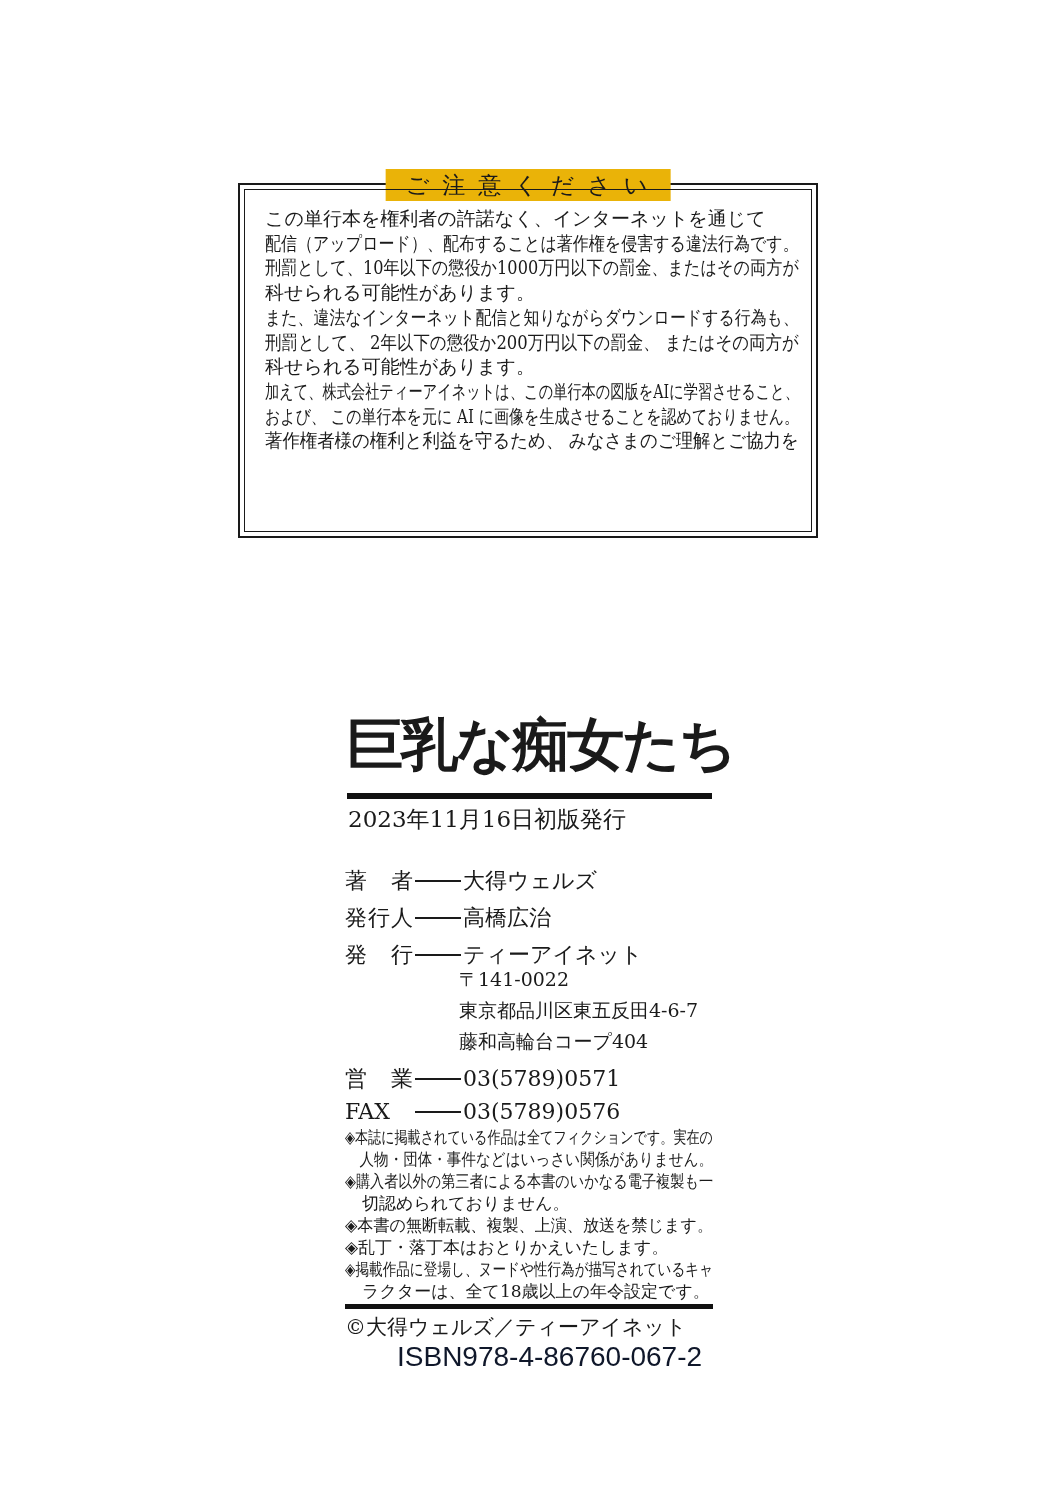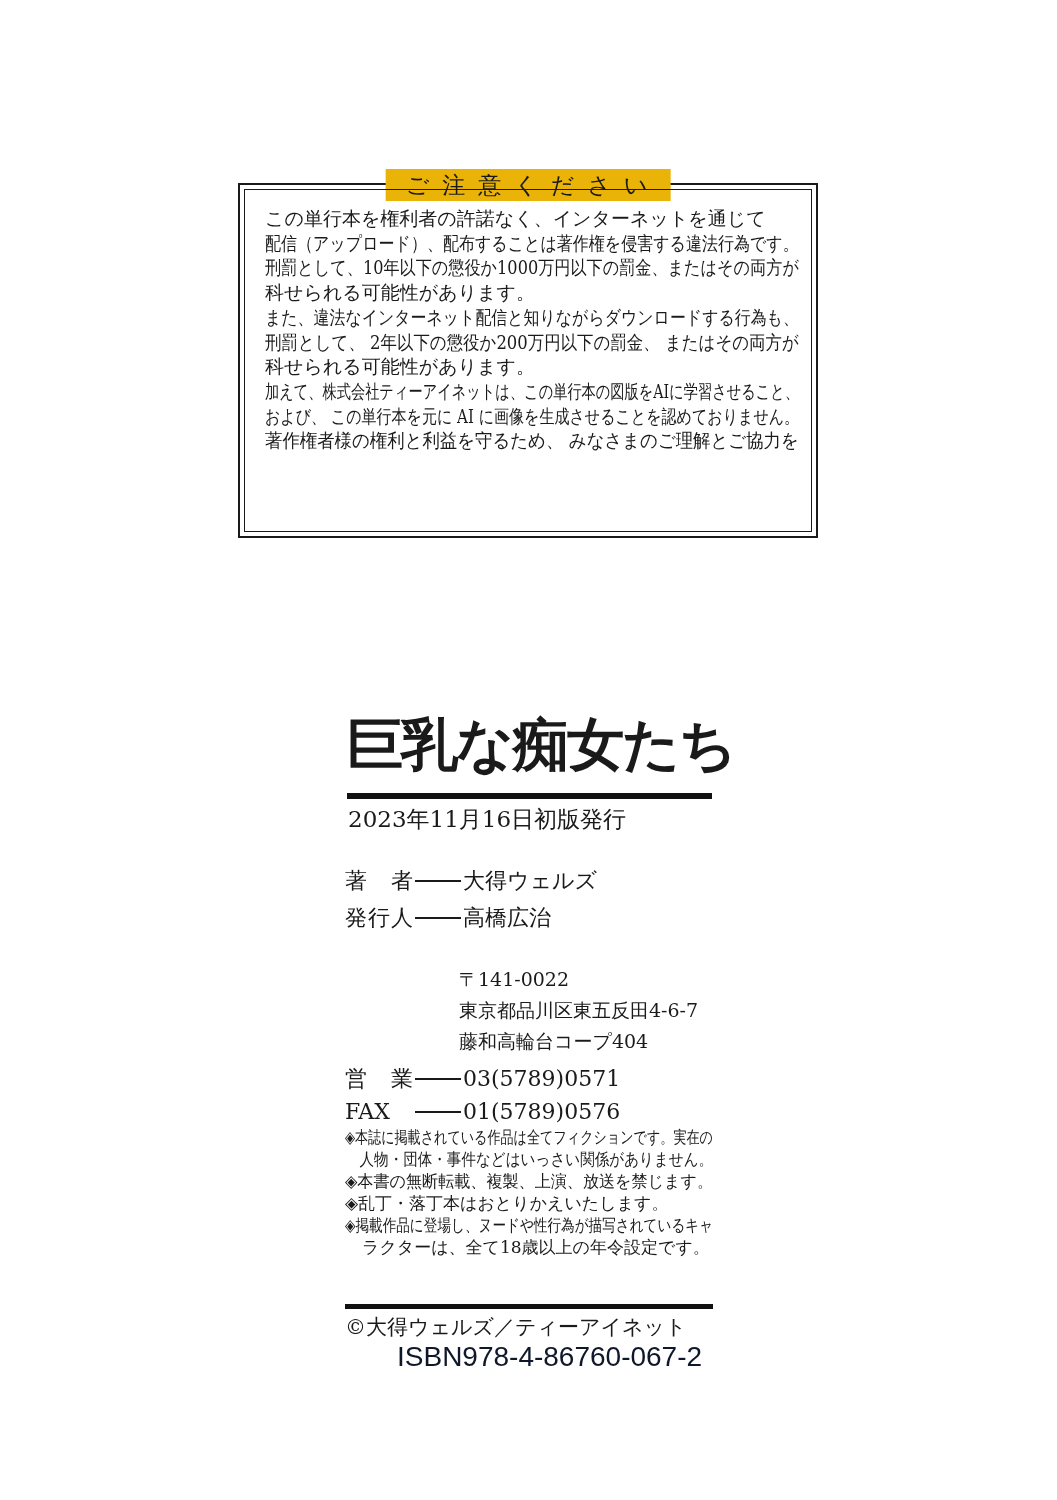--- a/index.html
+++ b/index.html
@@ -103,45 +103,54 @@
   <div class="colophon-row">
     <span class="row-label">著者</span>
     <span class="leader-dash"></span>
     <span class="row-value">大得ウェルズ</span>
   </div>
   <div class="colophon-row">
     <span class="row-label">発行人</span>
     <span class="leader-dash"></span>
     <span class="row-value">高橋広治</span>
   </div>
+  <div class="colophon-row">
+    <span class="row-label">発行</span>
+    <span class="leader-dash"></span>
+    <span class="row-value">ティーアイネット</span>
+  </div>
 </div>
 
 <div class="abs address">
   <div>〒141-0022</div>
   <div>東京都品川区東五反田4-6-7</div>
   <div>藤和高輪台コープ404</div>
 </div>
 
 <div class="abs contact-rows">
   <div class="colophon-row">
     <span class="row-label">営業</span>
     <span class="leader-dash"></span>
     <span class="row-value">03(5789)0571</span>
   </div>
   <div class="colophon-row">
     <span class="row-label">FAX</span>
     <span class="leader-dash"></span>
-    <span class="row-value">01(5789)0576</span>
+    <span class="row-value">03(5789)0576</span>
   </div>
 </div>
 
 <div class="abs notes">
   <div class="note-item">
     <div class="note-line fit-line" style="transform-origin: 0px 50%; transform: scaleX(0.768267);">◈本誌に掲載されている作品は全てフィクションです。実在の</div>
     <div class="note-line cont fit-line" style="transform-origin: 0px 50%; transform: scaleX(0.855814);">人物・団体・事件などはいっさい関係がありません。</div>
+  </div>
+  <div class="note-item">
+    <div class="note-line fit-line" style="transform-origin: 0px 50%; transform: scaleX(0.832579);">◈購入者以外の第三者による本書のいかなる電子複製も一</div>
+    <div class="note-line cont fit-line">切認められておりません。</div>
   </div>
   <div class="note-item">
     <div class="note-line fit-line" style="transform-origin: 0px 50%; transform: scaleX(0.946015);">◈本書の無断転載、複製、上演、放送を禁じます。</div>
   </div>
   <div class="note-item">
     <div class="note-line fit-line">◈乱丁・落丁本はおとりかえいたします。</div>
   </div>
   <div class="note-item">
     <div class="note-line fit-line" style="transform-origin: 0px 50%; transform: scaleX(0.8);">◈掲載作品に登場し、ヌードや性行為が描写されているキャ</div>
     <div class="note-line cont fit-line">ラクターは、全て18歳以上の年令設定です。</div>

